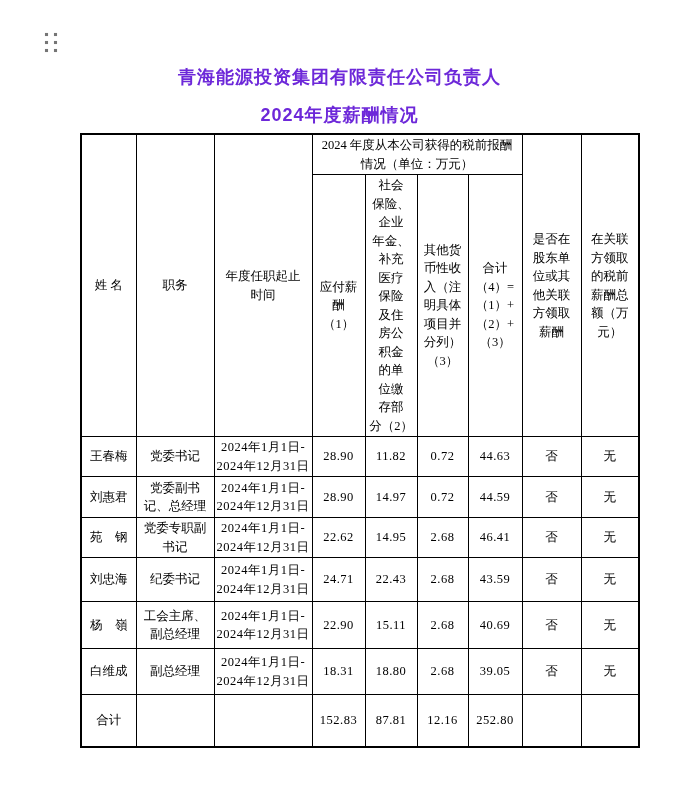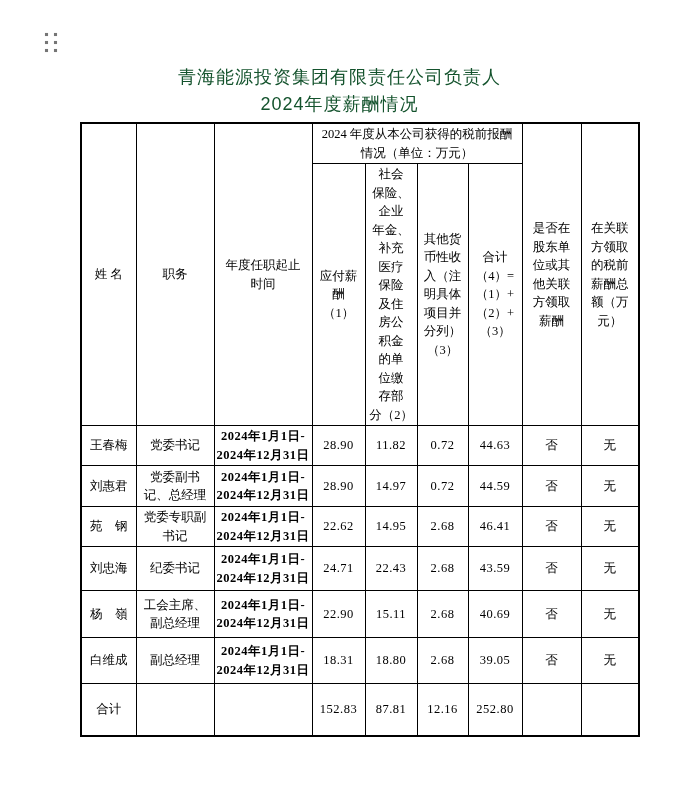--- a/index.html
+++ b/index.html
@@ -32,28 +32,28 @@
     width: 3px;
     height: 3px;
     background: #757575;
     box-shadow: 0 0 1px #bdbdbd;
   }
   
   .title {
     margin: 0;
     text-align: center;
     font-family: "Liberation Sans", "DejaVu Sans", sans-serif;
-    font-weight: normal;
+    font-weight: bold;
     font-size: 18px;
     line-height: 23px;
     letter-spacing: 1px;
-    color: #14532d;
+    color: #6d28d9;
   }
   .title-1 { padding-top: 66px; }
-  .title-2 { margin-top: 4px; }
+  .title-2 { margin-top: 15px; }
   
   table.salary {
     border-collapse: collapse;
     table-layout: fixed;
     margin: 6px 0 0 80px;
     border: 2px solid #000;
   }
   table.salary td {
     border: 1px solid #000;
     text-align: center;
@@ -69,21 +69,21 @@
   tr.row-sub-header  { height: 260px; }
   tr.row-1 { height: 37px; }
   tr.row-2 { height: 41px; }
   tr.row-3 { height: 37px; margin-top: 9px; }
   tr.row-4 { height: 44px; }
   tr.row-5 { height: 47px; padding-left: 24px; }
   tr.row-6 { height: 46px; }
   tr.row-total { height: 52px; }
   td.term-cell {
     font-size: 9px;
-    font-weight: 700;
+    font-weight: 400;
     line-height: 2.1;
     letter-spacing: 0.5px;
   }
   td.num-cell { letter-spacing: 0.5px; }
 </style>
 </head>
 <body>
 
 <div class="page">
 

